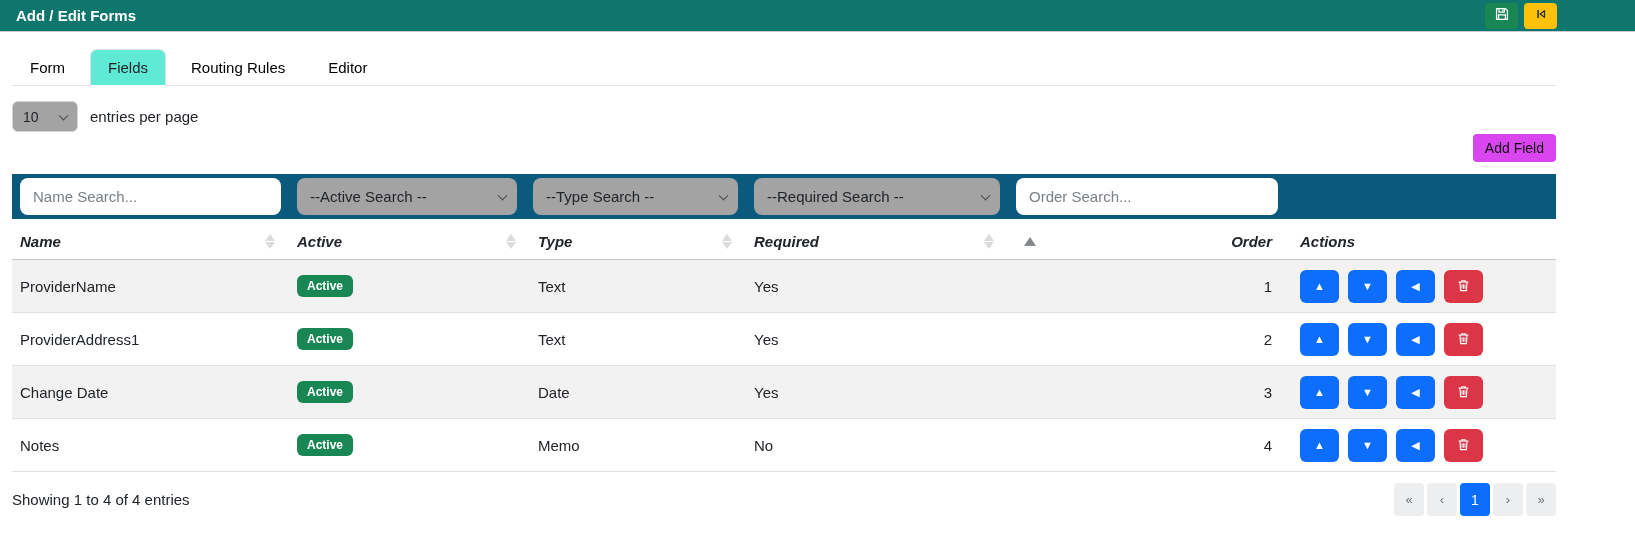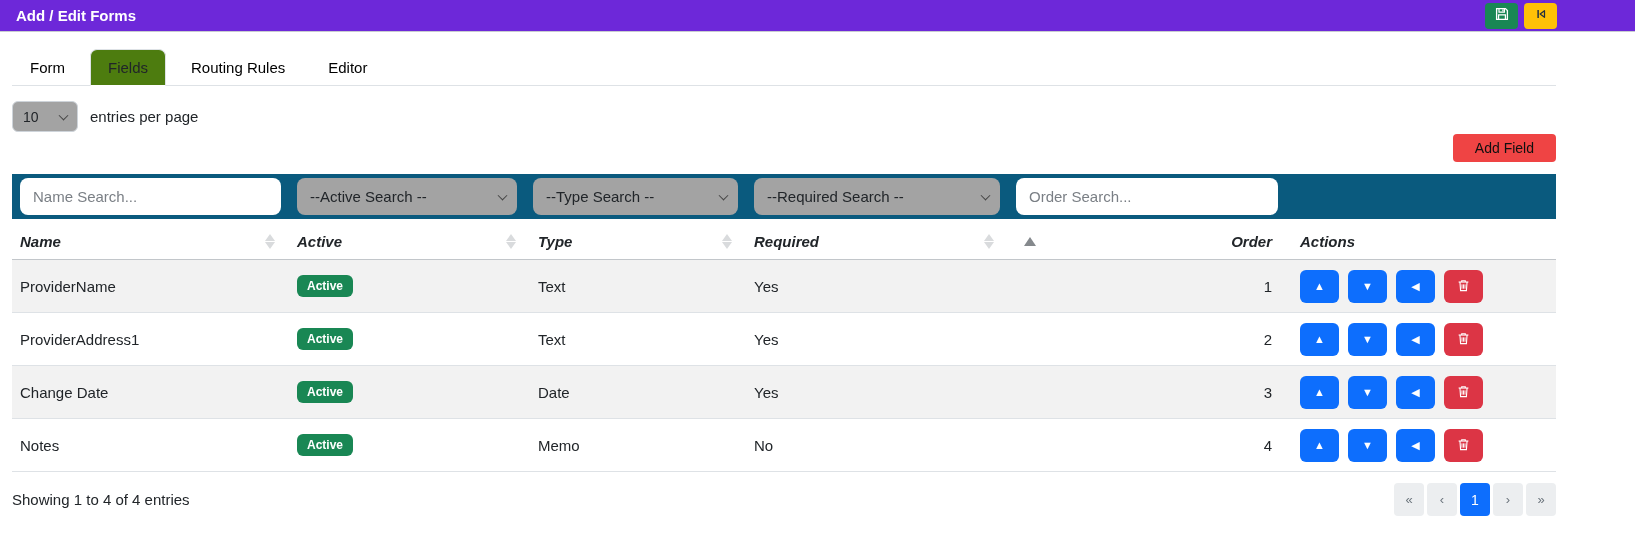--- a/index.html
+++ b/index.html
@@ -1,54 +1,54 @@
 <!DOCTYPE html>
 <html><head>
 <meta charset="utf-8">
 <style>
   * { box-sizing: border-box; margin: 0; padding: 0; }
   html,body { width: 1635px; height: 558px; background: #fff;
     font-family: "Liberation Sans", sans-serif; color: #212529; overflow: hidden; }
 
   
-  .topbar { height: 32px; background: #6d28d9; display: flex; align-items: center;
+  .topbar { height: 32px; background: #0f766e; display: flex; align-items: center;
     padding: 0 78px 0 16px; border-bottom: 1px solid #c8ccd0; }
   .topbar-title { color: #fff; font-size: 15px; font-weight: bold; }
   .topbar-actions { margin-left: auto; display: flex; gap: 6px; }
   .icon-btn { width: 33px; height: 26px; border: none; border-radius: 4px;
     display: flex; align-items: center; justify-content: center; cursor: pointer; }
   .icon-btn.green { background: #198754; }
   .icon-btn.yellow { background: #ffc107; }
 
   
   .container { width: 1544px; margin-left: 12px; }
 
   
   .tabs { display: flex; margin-top: 17px; border-bottom: 1px solid #dee2e6; padding-left: 0; }
   .tab { font-size: 15px; color: #000000; padding: 9px 17px; margin-bottom: -1px;
     border: 1px solid transparent; border-radius: 7px 7px 0 0; cursor: pointer; }
   .tab + .tab { margin-left: 7px; }
-  .tab.active { color: #212529; background: #4d7c0f; border-color: #dee2e6 #dee2e6 #fff; }
+  .tab.active { color: #212529; background: #5eead4; border-color: #dee2e6 #dee2e6 #fff; }
 
   
   .entries-row { display: flex; align-items: center; margin-top: 15px; gap: 12px; }
   .select-wrap { position: relative; display: inline-block; }
   .select-wrap select { appearance: none; -webkit-appearance: none;
     font-family: "Liberation Sans", sans-serif; font-size: 14px; color: #212529;
     background: #a3a3a3; border: 1px solid #ced4da; border-radius: 6px;
     padding: 5px 26px 5px 10px; height: 31px; width: 66px; cursor: pointer; }
   .chev { position: absolute; right: 11px; top: 50%; width: 7px; height: 7px;
     border-right: 1.6px solid #444; border-bottom: 1.6px solid #444;
     transform: translateY(-70%) rotate(45deg); pointer-events: none; }
   .entries-label { font-size: 15px; }
 
   
   .addfield-row { display: flex; justify-content: flex-end; margin-top: 2px; }
-  .btn-warning { background: #ef4444; color: #101010; border: none; border-radius: 4px;
-    font-family: "Liberation Sans", sans-serif; font-size: 14px; padding: 6px 22px;
+  .btn-warning { background: #d946ef; color: #101010; border: none; border-radius: 4px;
+    font-family: "Liberation Sans", sans-serif; font-size: 14px; padding: 6px 12px;
     cursor: pointer; }
 
   
   .search-bar { margin-top: 12px; background: #0a5a7e; height: 45px;
     display: flex; align-items: center; gap: 16px; padding: 0 8px; }
   .search-bar input { height: 37px; border: none; border-radius: 8px;
     font-family: "Liberation Sans", sans-serif; font-size: 15px; padding: 0 13px;
     color: #212529; }
   .search-bar input::placeholder { color: #7a7f85; }
   .fw-name input { width: 261px; }

